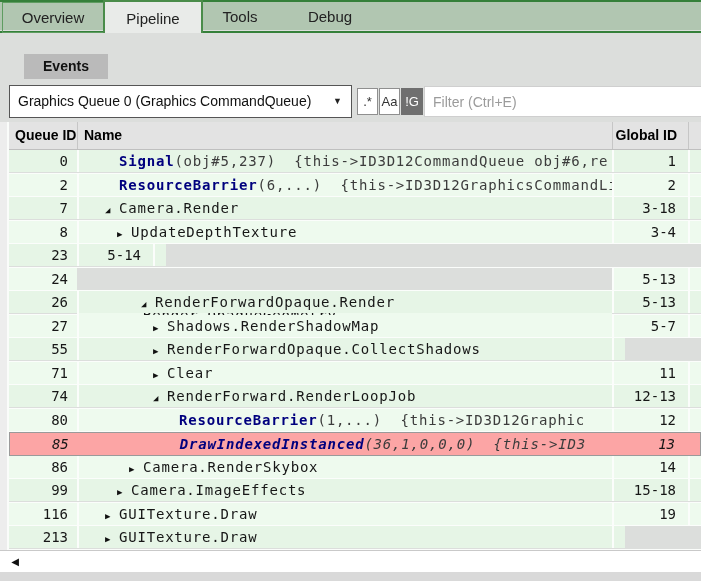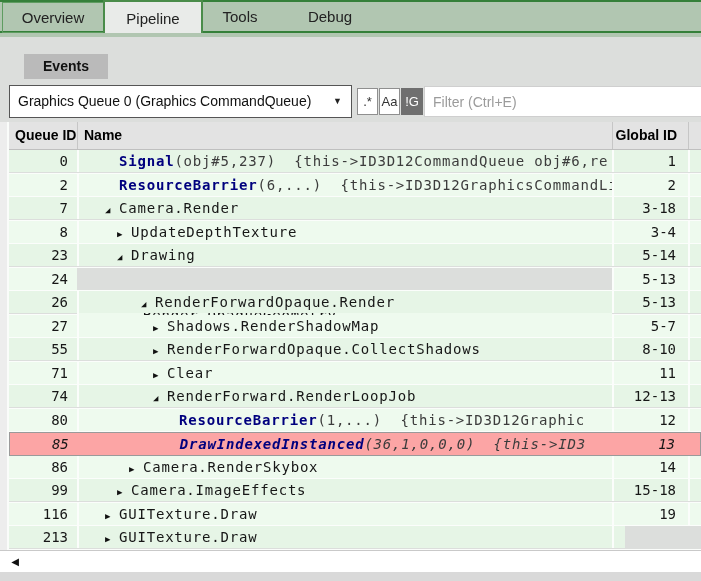--- a/index.html
+++ b/index.html
@@ -2,21 +2,21 @@
 <html><head>
 <meta charset="utf-8">
 <style>
   html,body{margin:0;padding:0;}
   body{
     width:701px;height:581px;overflow:hidden;position:relative;
     font-family:"Liberation Sans", sans-serif;
     background:#dcdedc;
   }
   
-  .tabbar{position:absolute;left:0;top:0;width:701px;height:37px;background:#b1c6b1;}
+  .tabbar{position:absolute;left:0;top:0;width:701px;height:30px;background:#b1c6b1;}
   .tabbar .topline{position:absolute;left:0;top:0;width:701px;height:2px;background:#35803a;}
   .tabbar .bottomline{position:absolute;left:0;top:31px;width:701px;height:2px;background:#35803a;}
   .tab{position:absolute;top:2px;height:29px;line-height:29px;text-align:center;
        font-size:15px;color:#222;cursor:default;}
   .tab.outlined{border:1px solid #5e9c60;}
   .tab.active{top:0;height:33px;line-height:33px;background:#e9ebe9;
        border:2px solid #4a8c4a;border-bottom:none;z-index:3;box-sizing:border-box;}
   
   .events-tab{position:absolute;left:24px;top:54px;width:84px;height:25px;background:#bababa;
        font-weight:bold;font-size:14px;color:#111;text-align:center;line-height:25px;}
@@ -119,21 +119,20 @@
         <div class="cell c-extra"></div>
       </div>
       <div class="trow bg1">
         <div class="cell c-qid">8</div>
         <div class="cell c-name" style="padding-left: 38px;"><span class="arrow">▶</span><span>UpdateDepthTexture</span></div>
         <div class="cell c-gid">3-4</div>
         <div class="cell c-extra"></div>
       </div>
       <div class="trow bg0">
         <div class="cell c-qid">23</div>
-        <div class="cell c-name" style="padding-left: 38px;"><span class="arrow">◢</span><span>Drawing</span></div>
         <div class="cell c-gid">5-14</div>
         <div class="cell c-extra"></div>
       </div>
       <div class="trow bg1">
         <div class="cell c-qid">24</div>
         <div class="cell c-name" style="padding-left: 50px; margin-top: 36px;"><span class="arrow">◢</span><span>Render.OpaqueGeometry</span></div>
         <div class="cell c-gid">5-13</div>
         <div class="cell c-extra"></div>
       </div>
       <div class="trow bg0">
@@ -144,21 +143,20 @@
       </div>
       <div class="trow bg1">
         <div class="cell c-qid">27</div>
         <div class="cell c-name" style="padding-left: 74px;"><span class="arrow">▶</span><span>Shadows.RenderShadowMap</span></div>
         <div class="cell c-gid">5-7</div>
         <div class="cell c-extra"></div>
       </div>
       <div class="trow bg0">
         <div class="cell c-qid">55</div>
         <div class="cell c-name" style="padding-left: 74px;"><span class="arrow">▶</span><span>RenderForwardOpaque.CollectShadows</span></div>
-        <div class="cell c-gid">8-10</div>
         <div class="cell c-extra"></div>
       </div>
       <div class="trow bg1">
         <div class="cell c-qid">71</div>
         <div class="cell c-name" style="padding-left: 74px;"><span class="arrow">▶</span><span>Clear</span></div>
         <div class="cell c-gid">11</div>
         <div class="cell c-extra"></div>
       </div>
       <div class="trow bg0">
         <div class="cell c-qid">74</div>

